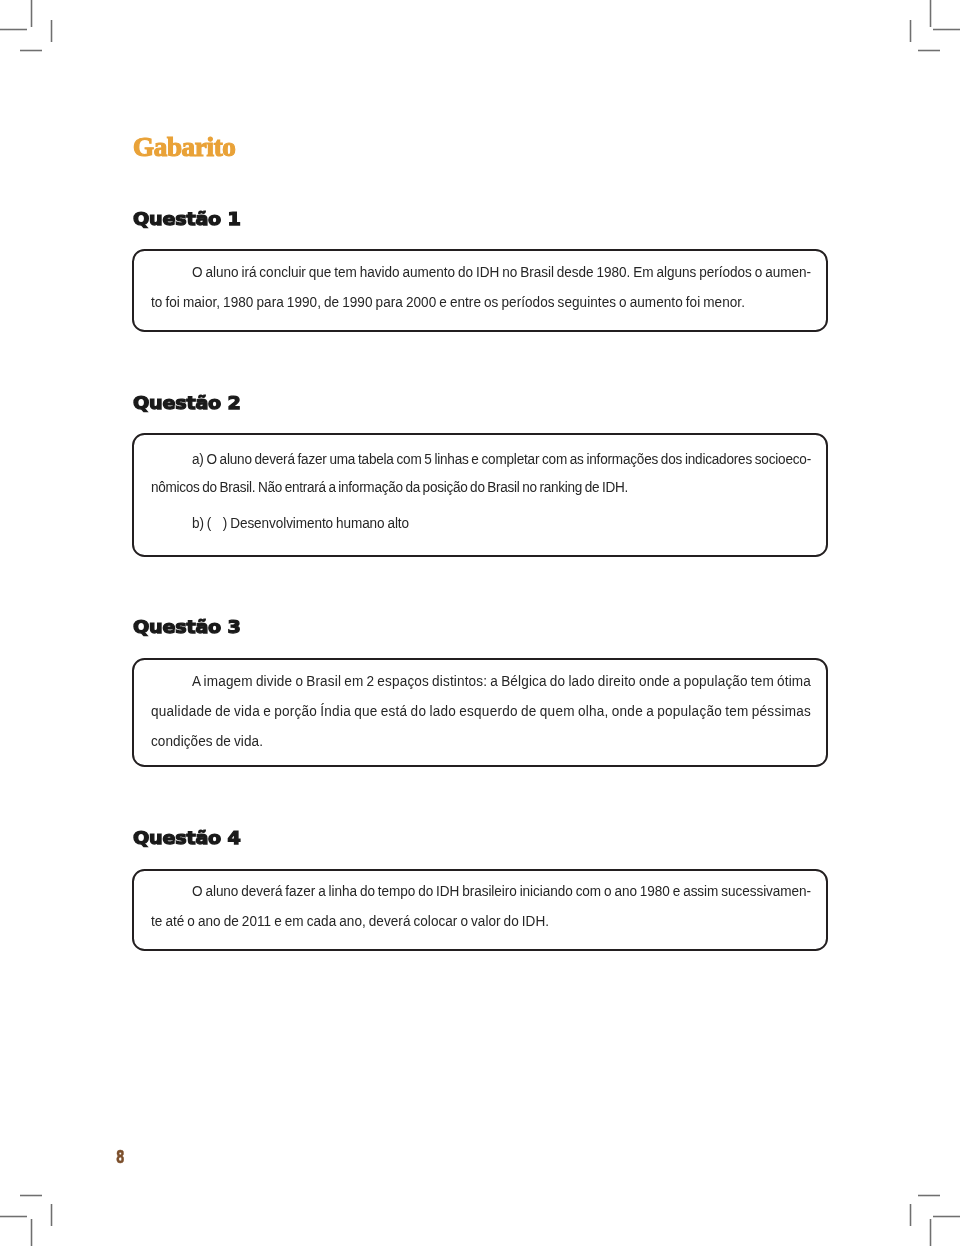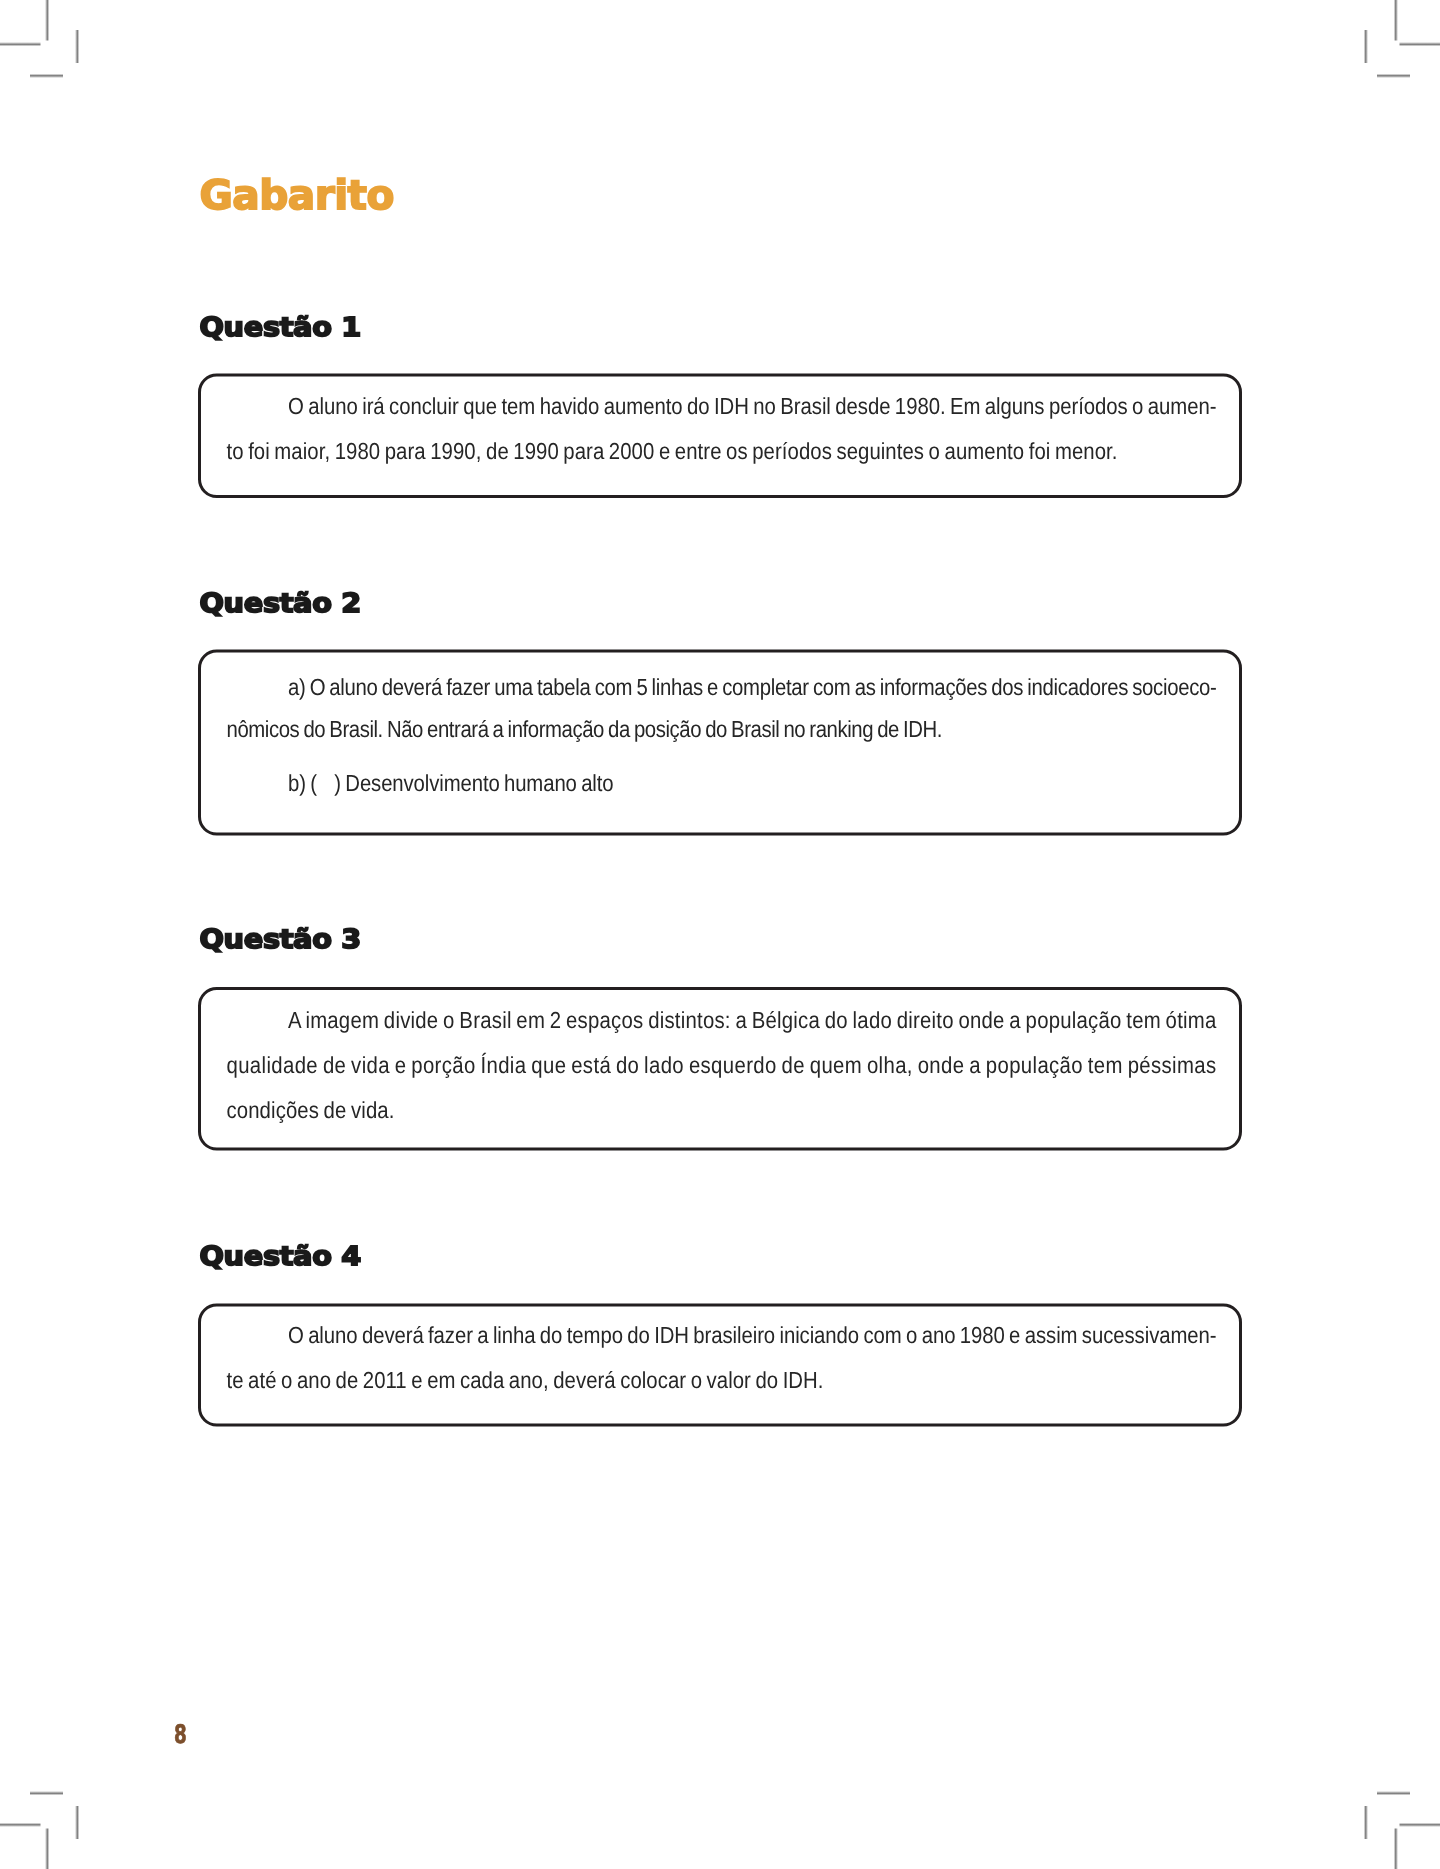--- a/index.html
+++ b/index.html
@@ -61,21 +61,21 @@
     <div class="mark v" style="left:49.6px;top:1204px;height:22px;"></div>
     <div class="mark h" style="left:20px;top:1193.6px;width:22px;"></div>
 
     <div class="mark v" style="left:929.1px;top:1219px;height:27px;"></div>
     <div class="mark h" style="left:933px;top:1214.6px;width:27px;"></div>
 
     <div class="mark v" style="left:908.6px;top:1204px;height:22px;"></div>
     <div class="mark h" style="left:918px;top:1193.6px;width:22px;"></div>
   </div>
 
-  <div class="doc-title" style="left:133.2px;top:115px;transform:scaleX(1.003);">Gabarito</div>
+  <div class="doc-title" style="left:133.2px;top:132px;transform:scaleX(1.003);font-family:Liberation Serif, serif;">Gabarito</div>
 
   <div class="q-head" style="left:133px;top:209px;transform:scaleX(1.095);">Questão 1</div>
   <div class="box" style="left:132px;top:249px;width:696px;height:83px;"></div>
   <div class="tl" style="left:192px;top:263px;transform:scaleX(0.875);letter-spacing:-0.0356px;">O aluno irá concluir que tem havido aumento do IDH no Brasil desde 1980. Em alguns períodos o aumen-</div>
   <div class="tl" style="left:151px;top:293px;transform:scaleX(0.875);letter-spacing:0.0492px;">to foi maior, 1980 para 1990, de 1990 para 2000 e entre os períodos seguintes o aumento foi menor.</div>
 
   <div class="q-head" style="left:133px;top:393px;transform:scaleX(1.095);">Questão 2</div>
   <div class="box" style="left:132px;top:433px;width:696px;height:124px;"></div>
   <div class="tl" style="left:192px;top:450px;transform:scaleX(0.875);letter-spacing:-0.2330px;">a) O aluno deverá fazer uma tabela com 5 linhas e completar com as informações dos indicadores socioeco-</div>
   <div class="tl" style="left:151px;top:478px;transform:scaleX(0.875);letter-spacing:-0.3178px;">nômicos do Brasil. Não entrará a informação da posição do Brasil no ranking de IDH.</div>

